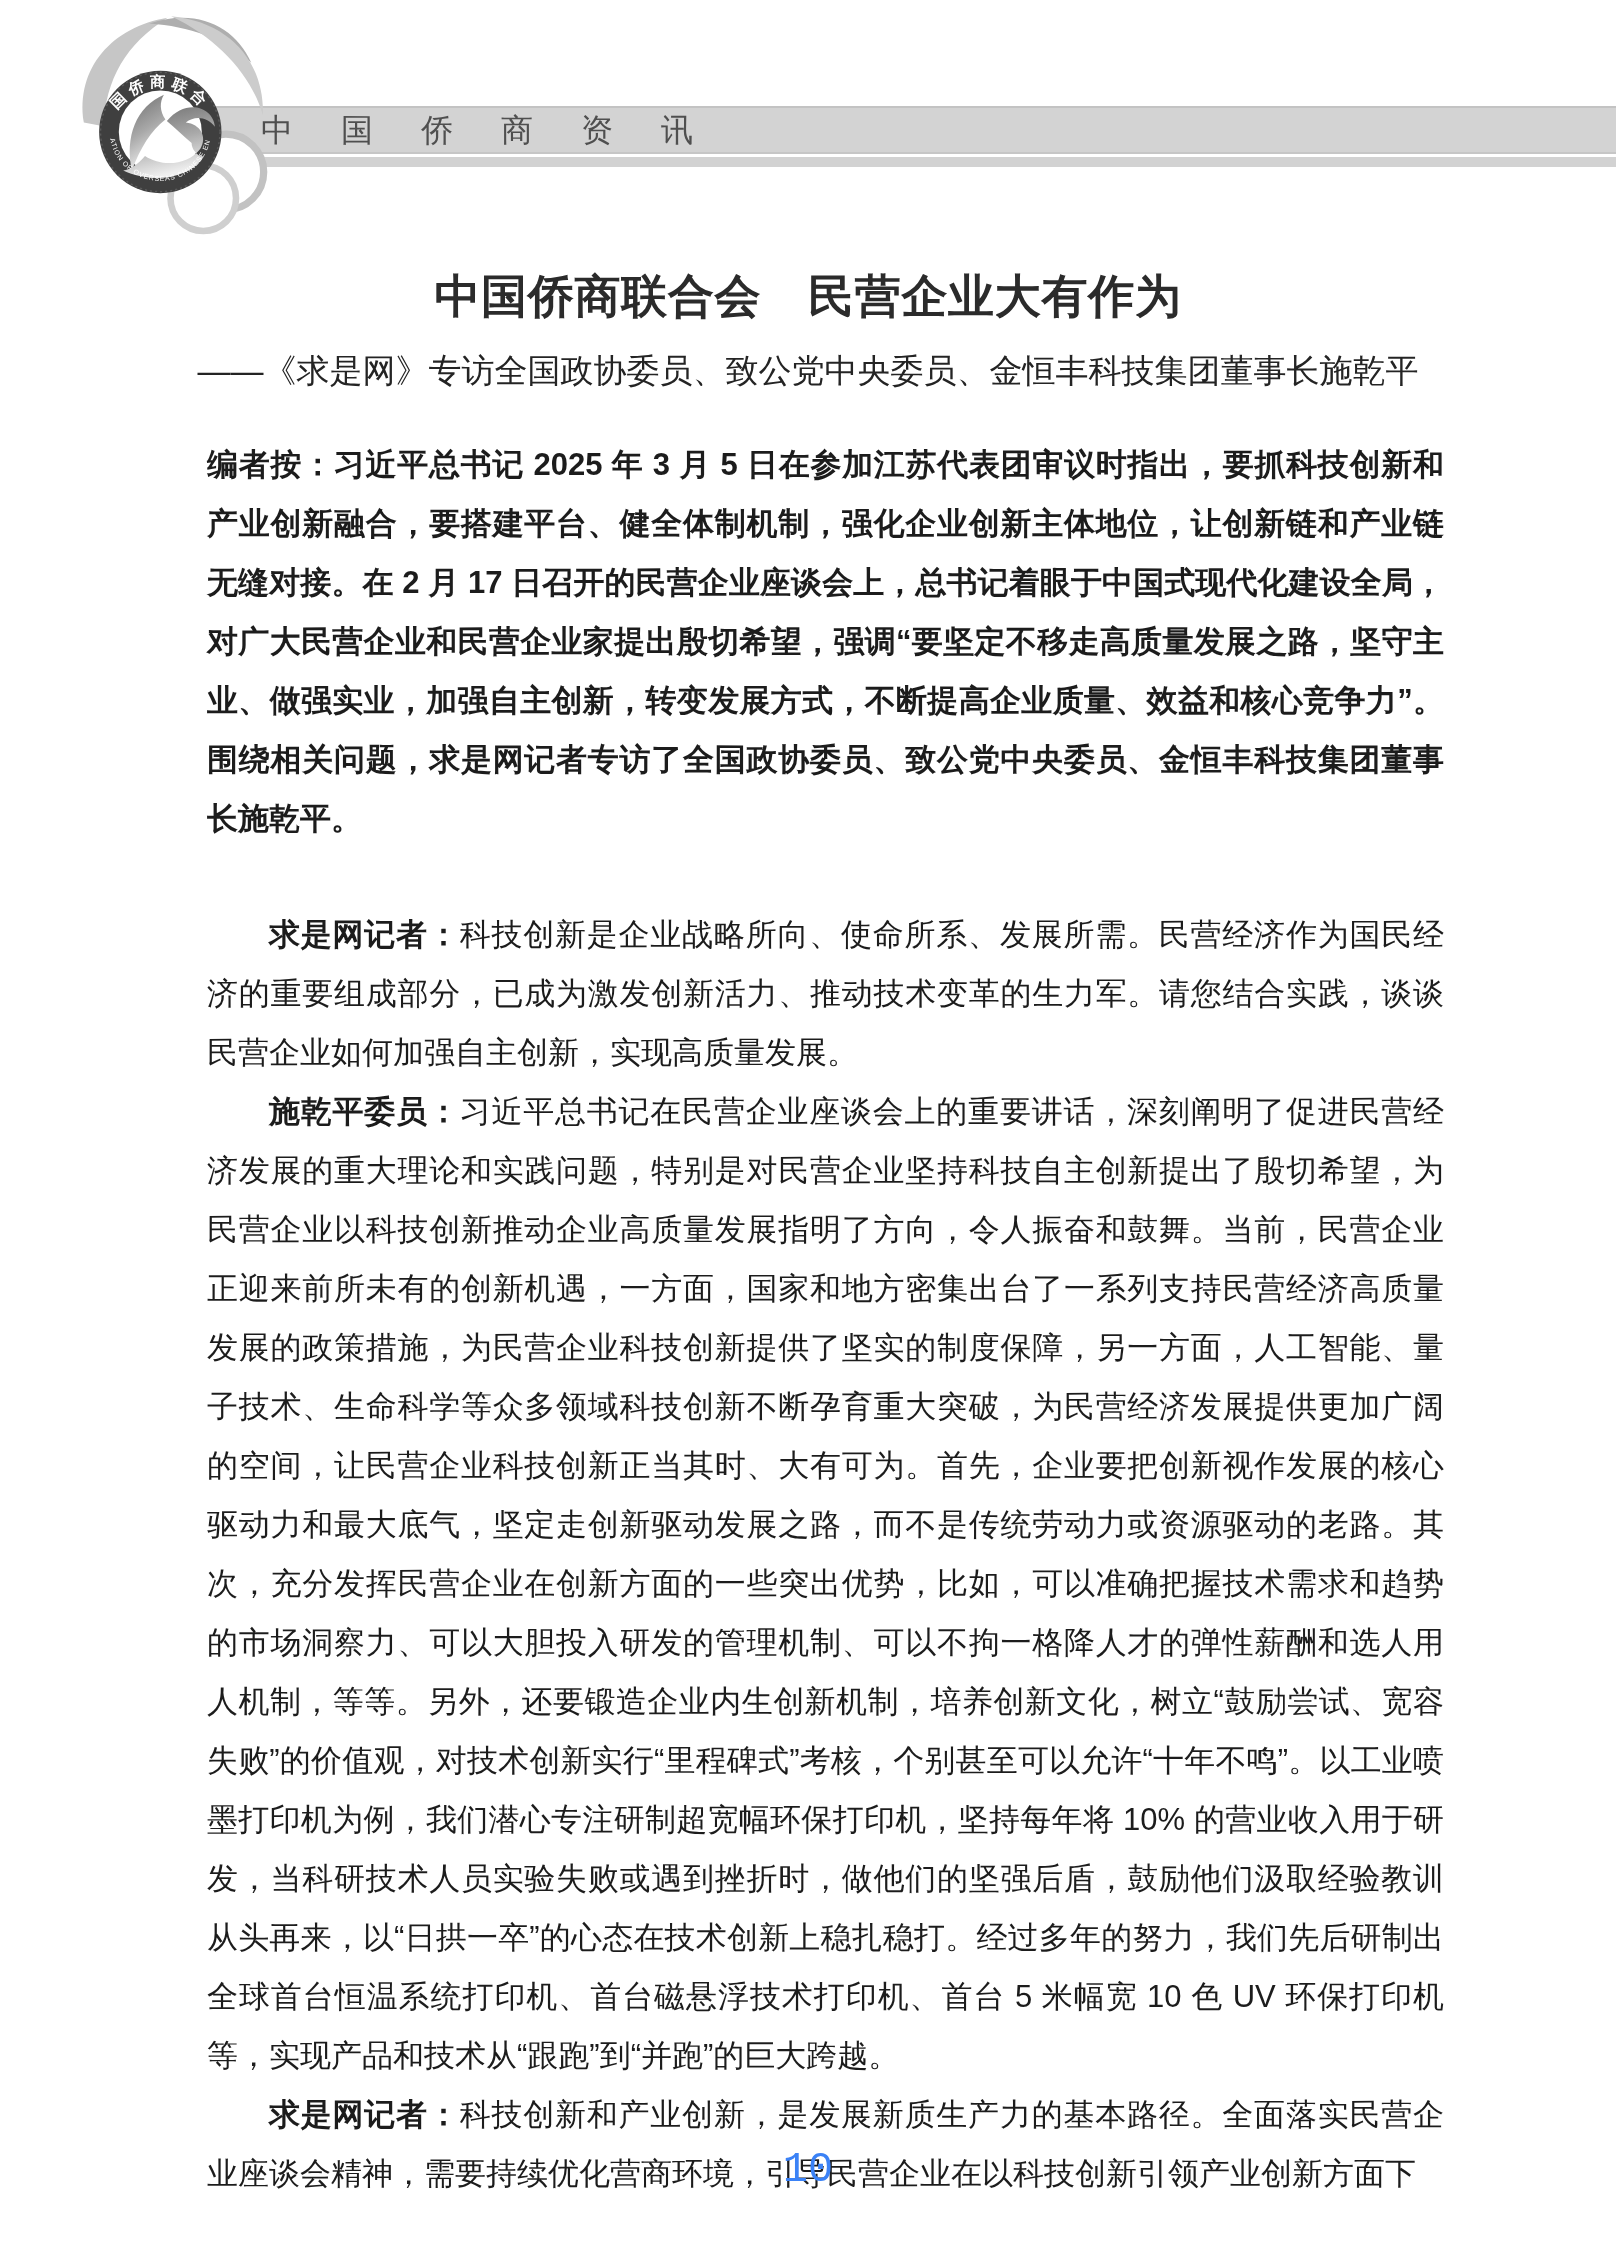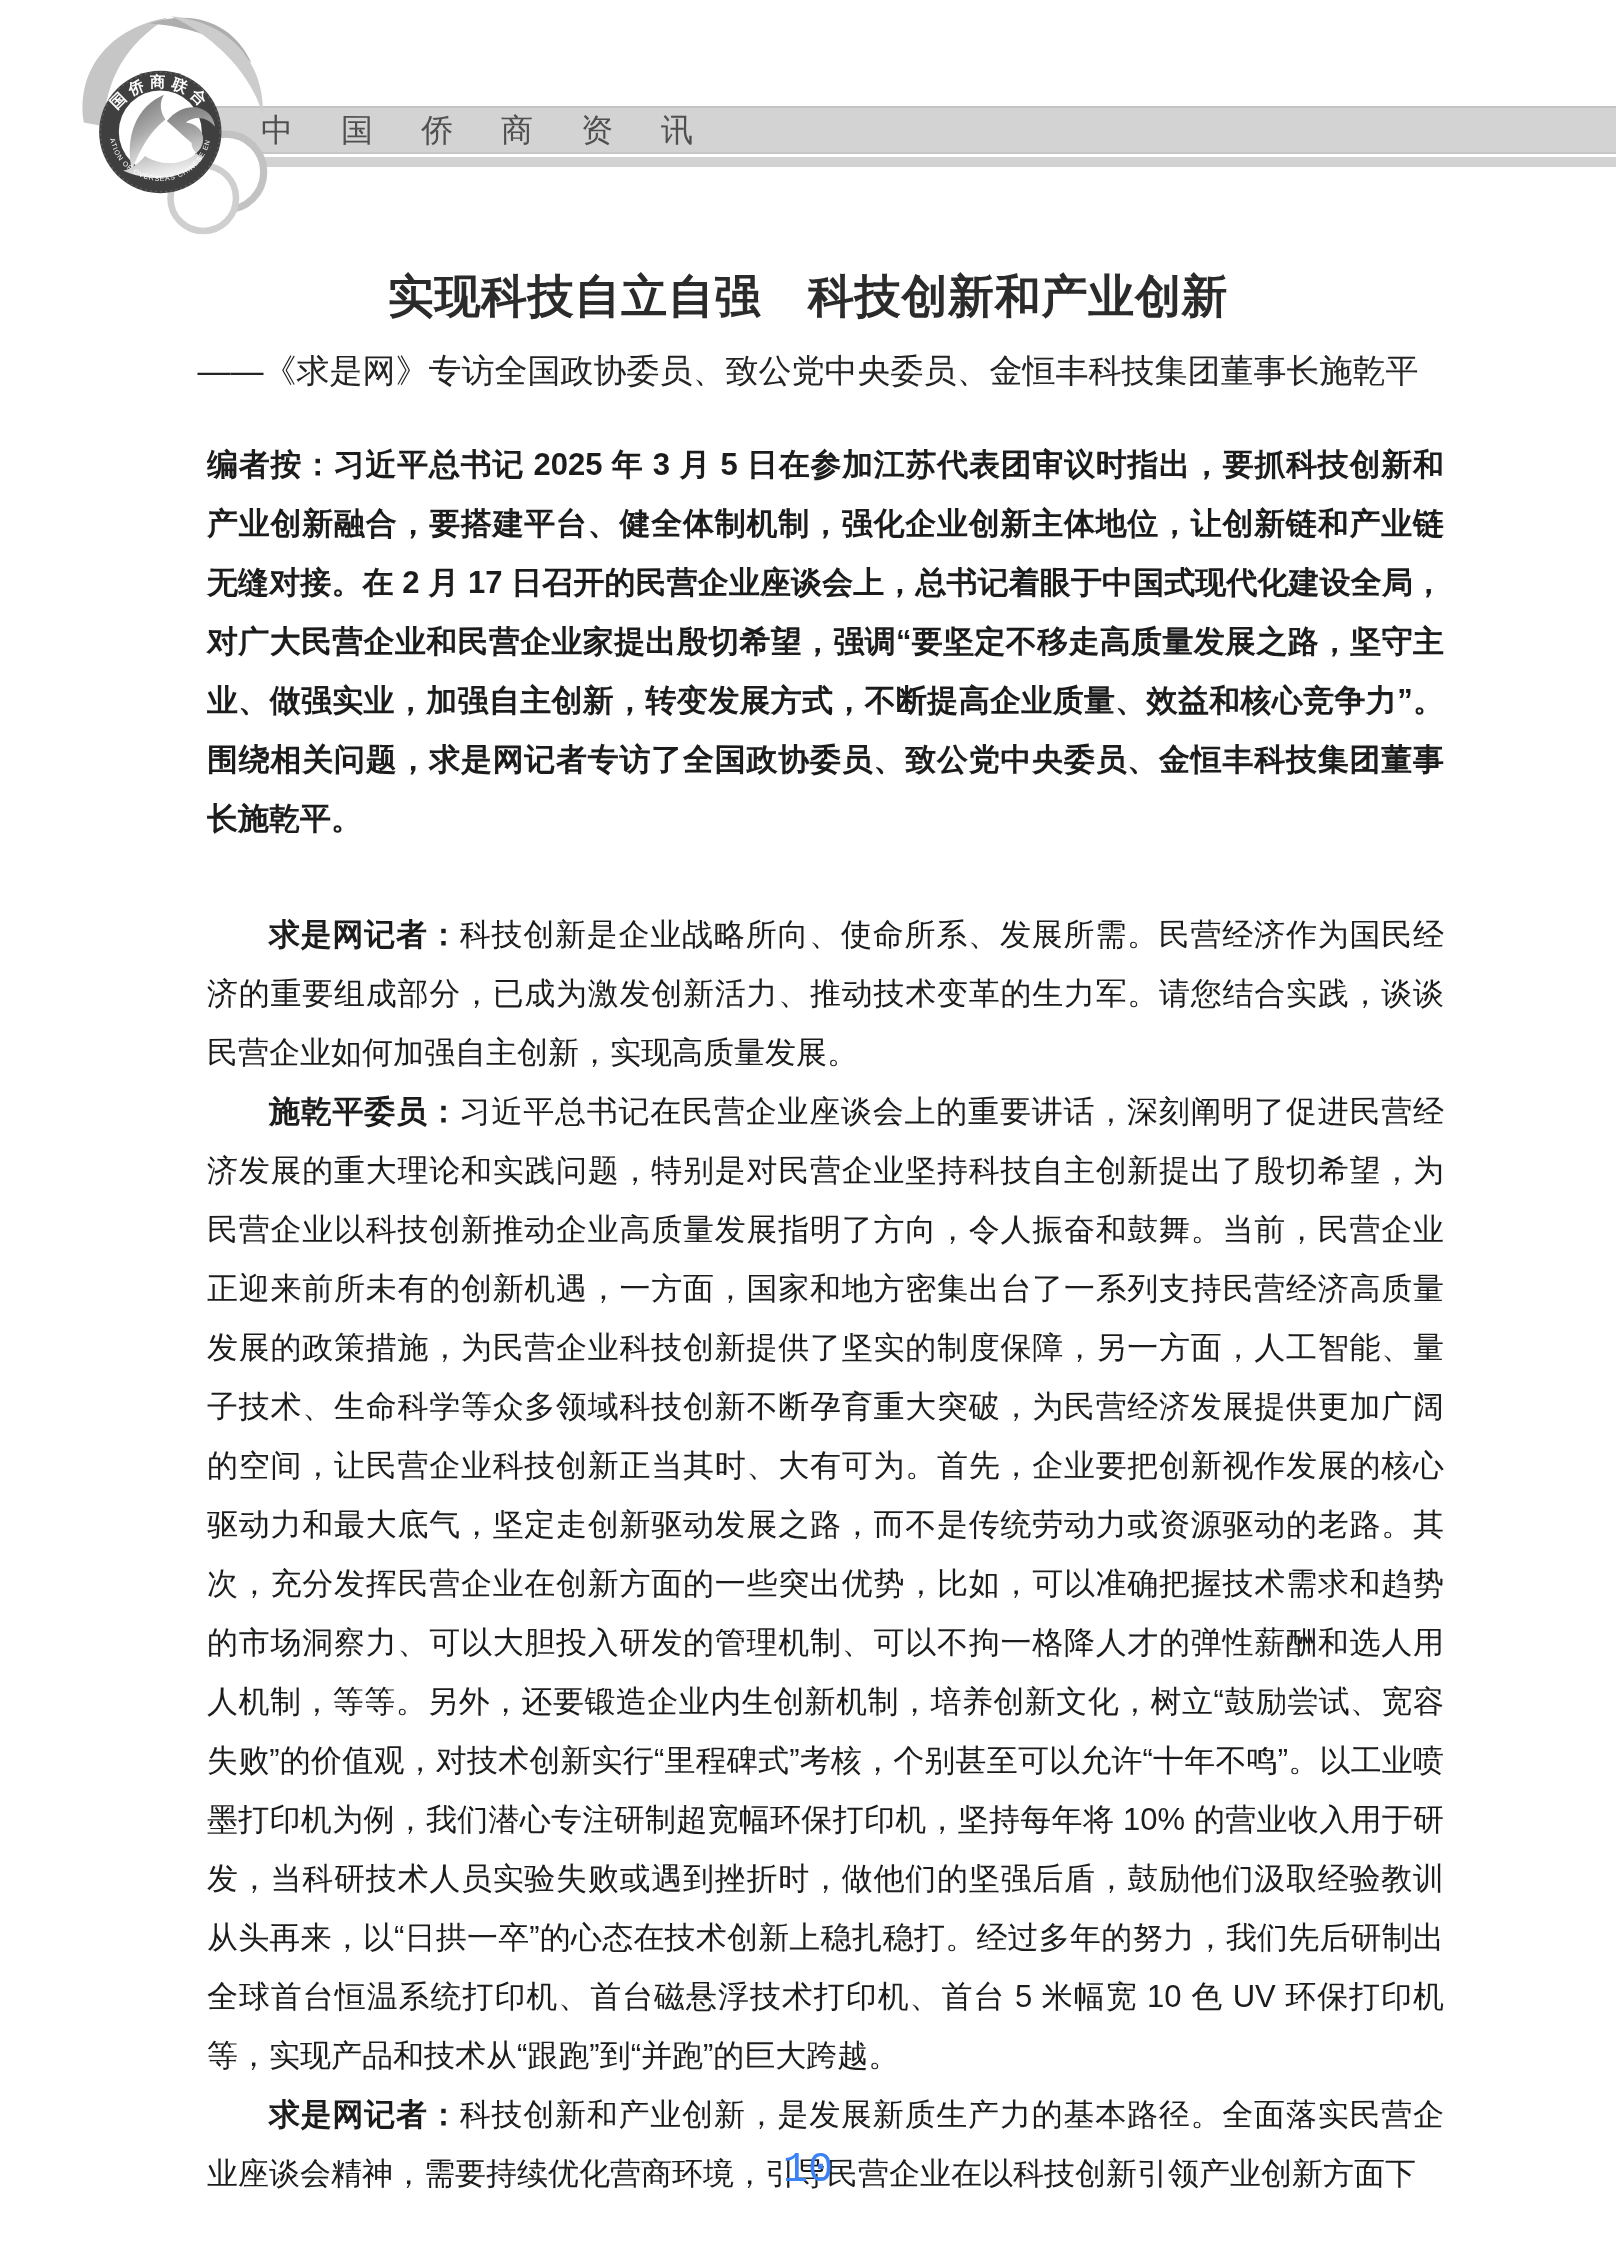--- a/index.html
+++ b/index.html
@@ -103,21 +103,21 @@
 
       <text font-size="21" fill="#ffffff" letter-spacing="7" font-family="Liberation Sans, sans-serif" font-weight="700">
         <textPath href="#arcTop" startOffset="50%" text-anchor="middle">中国侨商联合会</textPath>
       </text>
       <text font-size="9.5" fill="#ffffff" letter-spacing="1.2" font-family="Liberation Sans, sans-serif">
         <textPath href="#arcBottom" startOffset="50%" text-anchor="middle">WORLD FEDERATION OF OVERSEAS CHINESE ENTREPRENEURS</textPath>
       </text>
     </g>
   </svg>
 
-  <h1 class="title">实现科技自立自强　科技创新和产业创新</h1>
+  <h1 class="title">中国侨商联合会　民营企业大有作为</h1>
   <h2 class="subtitle">——《求是网》专访全国政协委员、致公党中央委员、金恒丰科技集团董事长施乾平</h2>
 
   <main class="body">
     <p class="p-editors-note"><span class="speaker">编者按：</span><span>习近平总书记 2025 年 3 月 5 日在参加江苏代表团审议时指出，要抓科技创新和产业创新融合，要搭建平台、健全体制机制，强化企业创新主体地位，让创新链和产业链无缝对接。在 2 月 17 日召开的民营企业座谈会上，总书记着眼于中国式现代化建设全局，对广大民营企业和民营企业家提出殷切希望，强调“要坚定不移走高质量发展之路，坚守主业、做强实业，加强自主创新，转变发展方式，不断提高企业质量、效益和核心竞争力”。围绕相关问题，求是网记者专访了全国政协委员、致公党中央委员、金恒丰科技集团董事长施乾平。</span></p>
 
     <p class="p-indent"><span class="speaker">求是网记者：</span><span>科技创新是企业战略所向、使命所系、发展所需。民营经济作为国民经济的重要组成部分，已成为激发创新活力、推动技术变革的生力军。请您结合实践，谈谈民营企业如何加强自主创新，实现高质量发展。</span></p>
 
     <p class="p-indent"><span class="speaker">施乾平委员：</span><span>习近平总书记在民营企业座谈会上的重要讲话，深刻阐明了促进民营经济发展的重大理论和实践问题，特别是对民营企业坚持科技自主创新提出了殷切希望，为民营企业以科技创新推动企业高质量发展指明了方向，令人振奋和鼓舞。当前，民营企业正迎来前所未有的创新机遇，一方面，国家和地方密集出台了一系列支持民营经济高质量发展的政策措施，为民营企业科技创新提供了坚实的制度保障，另一方面，人工智能、量子技术、生命科学等众多领域科技创新不断孕育重大突破，为民营经济发展提供更加广阔的空间，让民营企业科技创新正当其时、大有可为。首先，企业要把创新视作发展的核心驱动力和最大底气，坚定走创新驱动发展之路，而不是传统劳动力或资源驱动的老路。其次，充分发挥民营企业在创新方面的一些突出优势，比如，可以准确把握技术需求和趋势的市场洞察力、可以大胆投入研发的管理机制、可以不拘一格降人才的弹性薪酬和选人用人机制，等等。另外，还要锻造企业内生创新机制，培养创新文化，树立“鼓励尝试、宽容失败”的价值观，对技术创新实行“里程碑式”考核，个别甚至可以允许“十年不鸣”。以工业喷墨打印机为例，我们潜心专注研制超宽幅环保打印机，坚持每年将 10% 的营业收入用于研发，当科研技术人员实验失败或遇到挫折时，做他们的坚强后盾，鼓励他们汲取经验教训从头再来，以“日拱一卒”的心态在技术创新上稳扎稳打。经过多年的努力，我们先后研制出全球首台恒温系统打印机、首台磁悬浮技术打印机、首台 5 米幅宽 10 色 UV 环保打印机等，实现产品和技术从“跟跑”到“并跑”的巨大跨越。</span></p>
 
     <p class="p-indent"><span class="speaker">求是网记者：</span><span>科技创新和产业创新，是发展新质生产力的基本路径。全面落实民营企业座谈会精神，需要持续优化营商环境，引导民营企业在以科技创新引领产业创新方面下</span></p>

